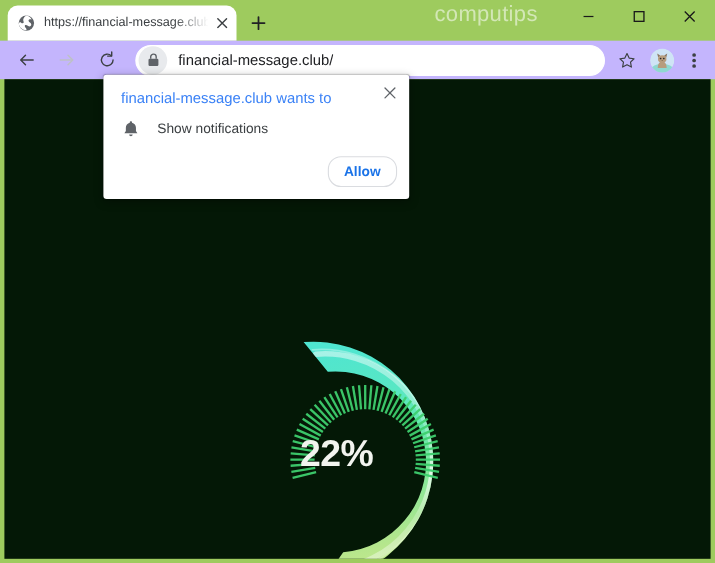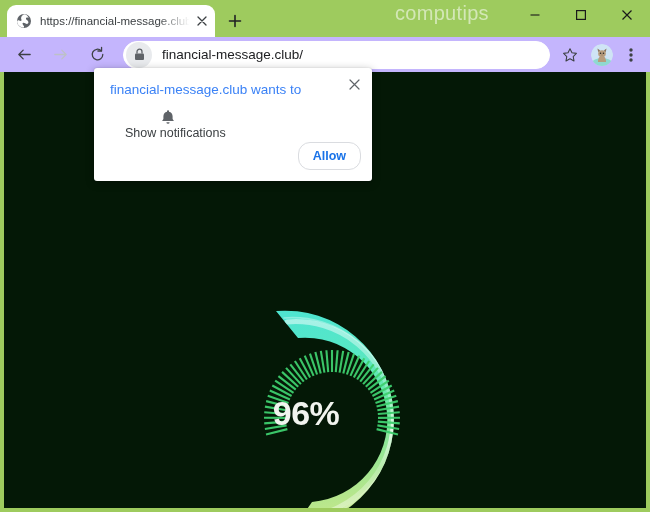--- a/index.html
+++ b/index.html
@@ -253,21 +253,20 @@
     align-items: center;
     justify-content: center;
     color: #5f6368;
   }
   .perm-row {
     position: absolute;
     left: 16px;
     top: 104px;
     display: flex;
     align-items: center;
-    flex-direction: column;
   }
   .perm-bell {
     width: 18px; height: 18px;
     display: flex;
     align-items: center;
     justify-content: center;
     color: #5f6368;
     flex: 0 0 18px;
   }
   .perm-row-label {
@@ -493,21 +492,21 @@
               <line x1="145.35" y1="114.30" x2="167.04" y2="110.62" stroke="#3ecf6e" stroke-width="2.1" opacity="0.95"></line>
               <line x1="145.83" y1="118.06" x2="167.75" y2="116.18" stroke="#3ecf6e" stroke-width="2.1" opacity="0.95"></line>
               <line x1="146.00" y1="121.85" x2="168.00" y2="121.78" stroke="#3ecf6e" stroke-width="2.1" opacity="0.95"></line>
               <line x1="145.86" y1="125.65" x2="167.79" y2="127.39" stroke="#3ecf6e" stroke-width="2.1" opacity="0.95"></line>
               <line x1="145.40" y1="129.41" x2="167.11" y2="132.96" stroke="#3ecf6e" stroke-width="2.1" opacity="0.95"></line>
               <line x1="144.63" y1="133.13" x2="165.98" y2="138.45" stroke="#3ecf6e" stroke-width="2.1" opacity="0.95"></line>
             </g>
         </g>
       </svg>
 
-      <div class="gauge-label">96%</div>
+      <div class="gauge-label">22%</div>
     </div>
   </div>
 
   <div class="perm-dialog">
     <div class="perm-title">financial-message.club wants to</div>
 
     <div class="perm-close">
       <svg width="11" height="11" viewBox="0 0 11 11">
         <path d="M1 1 L10 10 M10 1 L1 10" stroke="currentColor" stroke-width="1.2" stroke-linecap="round"></path>
       </svg>

